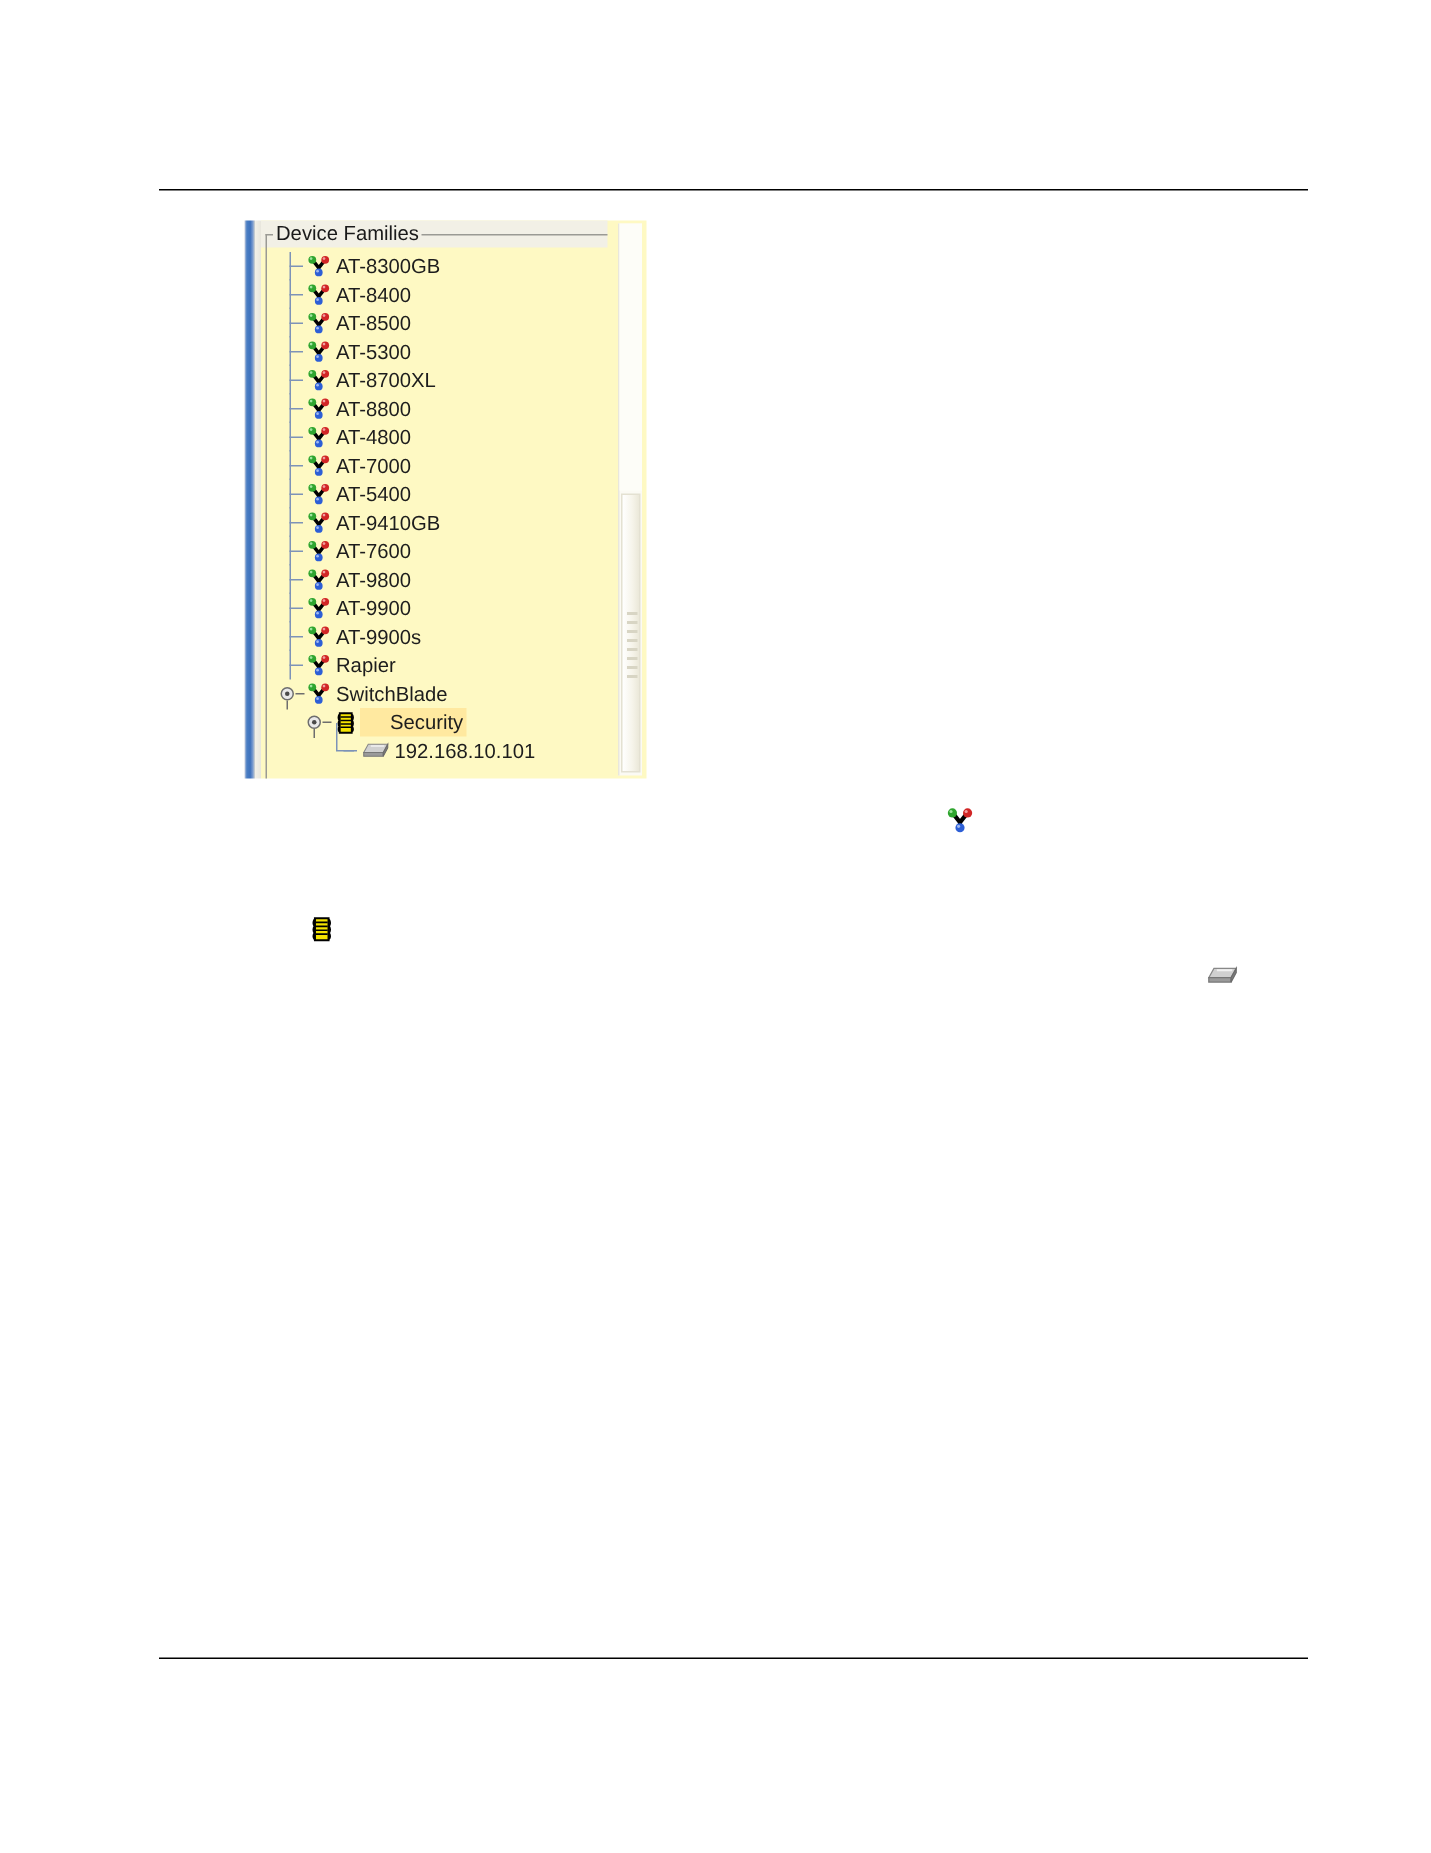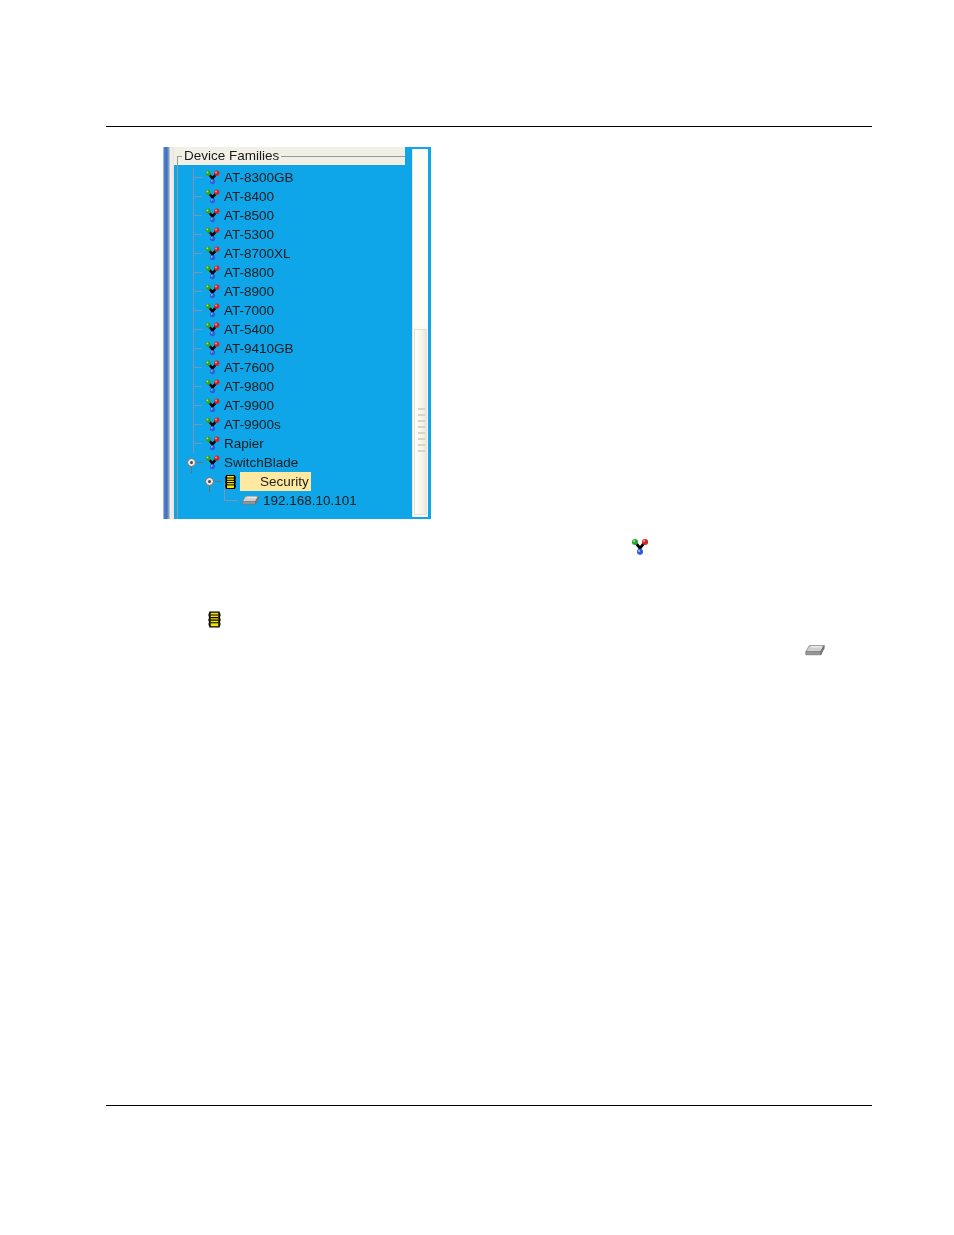--- a/index.html
+++ b/index.html
@@ -54,21 +54,21 @@
     background: linear-gradient(to right,#f2f0e8,#e8e6dc);
   }
 
   
   .group-box {
     position: absolute;
     left: 11px;
     top: 0px;
     right: 0px;
     bottom: 0px;
-    background: #0ea5e9;
+    background: #fef9c3;
   }
   .group-border {
     position: absolute;
     left: 3px;
     top: 9px;
     right: 26px;
     bottom: 0px;
     border-left: 1px solid #9a9a94;
     border-top: 1px solid #9a9a94;
     background: transparent;
@@ -361,21 +361,21 @@
           <svg width="17" height="15" viewBox="0 0 17 15">
             <path d="M4.5 3.5 L8.5 8.5 L12.5 3.5 M8.5 8.5 L8.5 11.5" stroke="#000" stroke-width="2.4" fill="none" stroke-linecap="round"></path>
             <circle cx="4.2" cy="3.2" r="2.6" fill="#2fa52f"></circle>
               <circle cx="3.4" cy="2.4" r="0.9" fill="#9ee39e"></circle>
             <circle cx="12.8" cy="3.2" r="2.6" fill="#d12626"></circle>
               <circle cx="12.0" cy="2.4" r="0.9" fill="#f0a0a0"></circle>
             <circle cx="8.5" cy="11.6" r="2.6" fill="#2d5fd6"></circle>
               <circle cx="7.7" cy="10.8" r="0.9" fill="#9fb8f0"></circle>
           </svg>
         </div>
-        <span class="tree-label">AT-8900</span>
+        <span class="tree-label">AT-4800</span>
       </div>
 
       <div class="tree-row">
         <div class="elbow"></div>
         <div class="icon-cell">
           <svg width="17" height="15" viewBox="0 0 17 15">
             <path d="M4.5 3.5 L8.5 8.5 L12.5 3.5 M8.5 8.5 L8.5 11.5" stroke="#000" stroke-width="2.4" fill="none" stroke-linecap="round"></path>
             <circle cx="4.2" cy="3.2" r="2.6" fill="#2fa52f"></circle>
               <circle cx="3.4" cy="2.4" r="0.9" fill="#9ee39e"></circle>
             <circle cx="12.8" cy="3.2" r="2.6" fill="#d12626"></circle>

